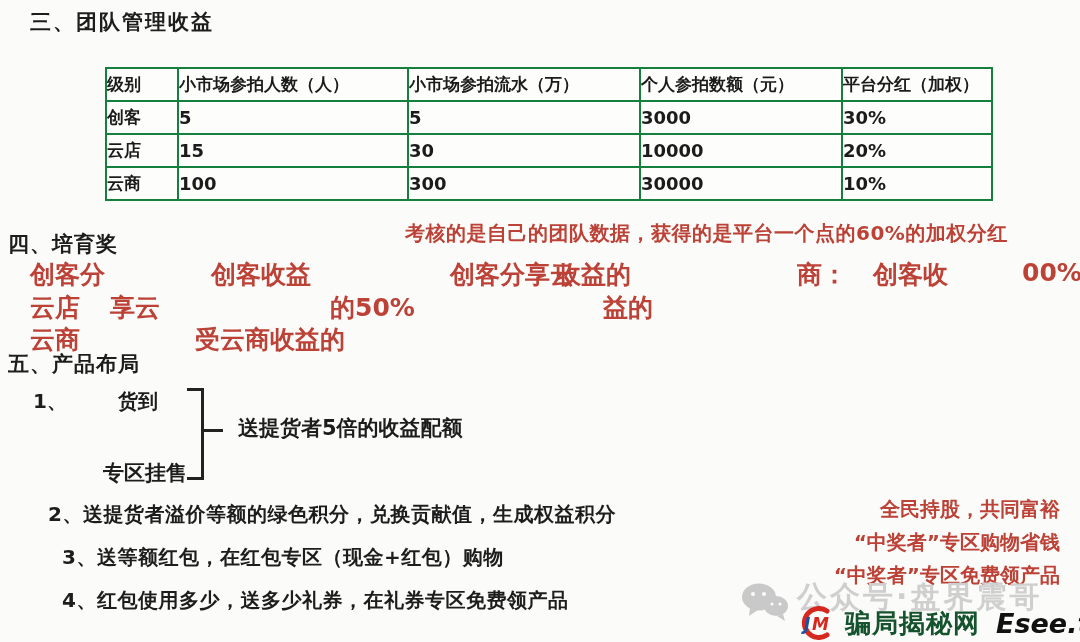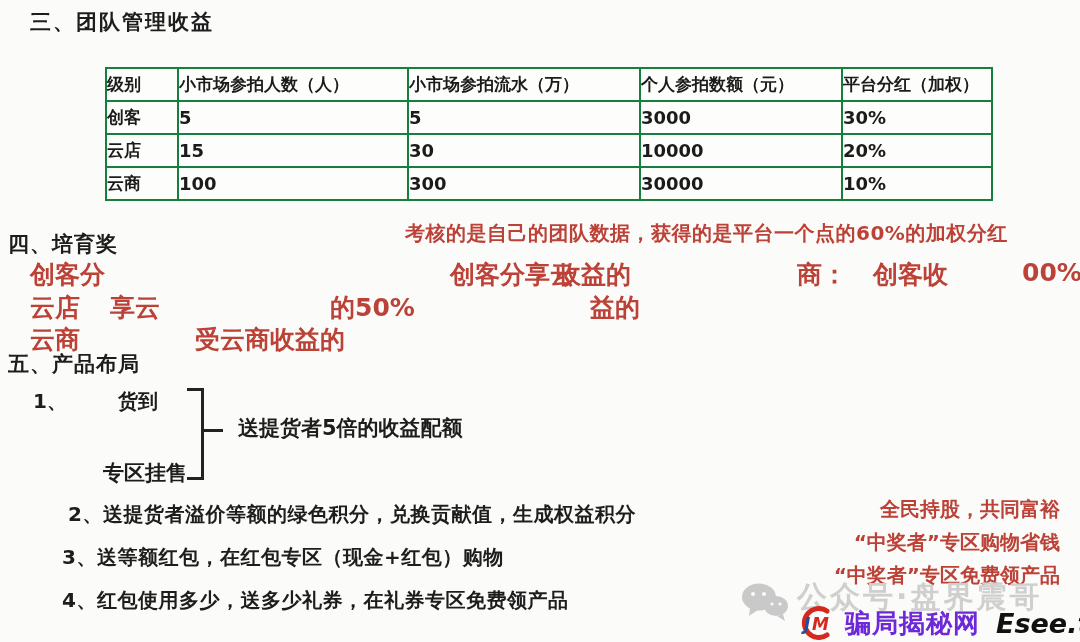--- a/index.html
+++ b/index.html
@@ -33,21 +33,21 @@
 
   
   .watermark{position:absolute;left:46px;top:220px;width:1002px;z-index:10;
              color:#e8150e;font-weight:900;font-size:186px;line-height:198px;
              letter-spacing:-4px;white-space:nowrap;text-align:center;}
 
   
   .wx-label{position:absolute;left:797px;top:577px;font-size:30px;color:#cfcfcf;
             font-weight:700;letter-spacing:3px;white-space:nowrap;z-index:2;}
   .brand-row{position:absolute;left:797px;top:604px;height:38px;display:flex;align-items:center;z-index:3;}
-  .brand-name{font-size:26px;font-weight:800;color:#6d28d9;margin-left:8px;letter-spacing:1px;white-space:nowrap;}
+  .brand-name{font-size:26px;font-weight:800;color:#14532d;margin-left:8px;letter-spacing:1px;white-space:nowrap;}
   .brand-url{font-size:27px;font-weight:800;font-style:italic;color:#111;margin-left:16px;white-space:nowrap;}
 </style>
 </head>
 <body>
 
 <div class="canvas">
 
   <div class="blk doc-title">三、团队管理收益</div>
 
   <table class="ptable">
@@ -81,48 +81,49 @@
       <td class="val">10%</td>
     </tr>
   </tbody>
     </table>
 
   <div class="red table-note">考核的是自己的团队数据，获得的是平台一个点的60%的加权分红</div>
 
   <div class="blk section-title" style="left:8px;top:230px;">四、培育奖</div>
 
   <span class="frag" style="left:30px;top:258px;">创客分</span>
+  <span class="frag" style="left:211px;top:258px;">创客收益</span>
   <span class="frag" style="left:450px;top:258px;">创客分享云</span>
   <span class="frag" style="left:556px;top:258px;">收益的</span>
   <span class="frag" style="left:797px;top:258px;">商：</span>
   <span class="frag" style="left:873px;top:258px;">创客收</span>
   <span class="frag" style="left:1022px;top:258px;">00%</span>
 
   <span class="frag" style="left:30px;top:291px;">云店</span>
   <span class="frag" style="left:110px;top:291px;">享云</span>
   <span class="frag" style="left:330px;top:291px;">的50%</span>
-  <span class="frag" style="left:590px;top:291px;">益的</span>
+  <span class="frag" style="left:603px;top:291px;">益的</span>
 
   <span class="frag" style="left:30px;top:323px;">云商</span>
   <span class="frag" style="left:195px;top:323px;">受云商收益的</span>
 
   <div class="blk section-title" style="left:8px;top:350px;">五、产品布局</div>
 
   <span class="blk" style="left:33px;top:388px;font-size:20px;">1、</span>
   <span class="blk" style="left:118px;top:388px;font-size:20px;">货到</span>
 
   <div class="brk" style="left:201px;top:388px;width:3px;height:92px;"></div>
   <div class="brk" style="left:187px;top:388px;width:16px;height:3px;"></div>
   <div class="brk" style="left:187px;top:477px;width:16px;height:3px;"></div>
   <div class="brk" style="left:201px;top:429px;width:22px;height:3px;"></div>
 
   <div class="blk quota">送提货者5倍的收益配额</div>
   <div class="blk listing">专区挂售</div>
 
-  <div class="blk item" style="left:68px;top:501px;">2、送提货者溢价等额的绿色积分，兑换贡献值，生成权益积分</div>
+  <div class="blk item" style="left:48px;top:501px;">2、送提货者溢价等额的绿色积分，兑换贡献值，生成权益积分</div>
   <div class="blk item" style="left:62px;top:544px;">3、送等额红包，在红包专区（现金+红包）购物</div>
   <div class="blk item" style="left:62px;top:587px;">4、红包使用多少，送多少礼券，在礼券专区免费领产品</div>
 
   <div class="red slogan" style="top:496px;">全民持股，共同富裕</div>
   <div class="red slogan" style="top:529px;">“中奖者”专区购物省钱</div>
   <div class="red slogan" style="top:562px;">“中奖者”专区免费领产品</div>
 
 
   <svg style="position:absolute;left:740px;top:582px;z-index:2;" width="50" height="40" viewBox="0 0 50 40">
     <ellipse cx="19" cy="15" rx="17" ry="13.5" fill="#c9c9c9"></ellipse>

